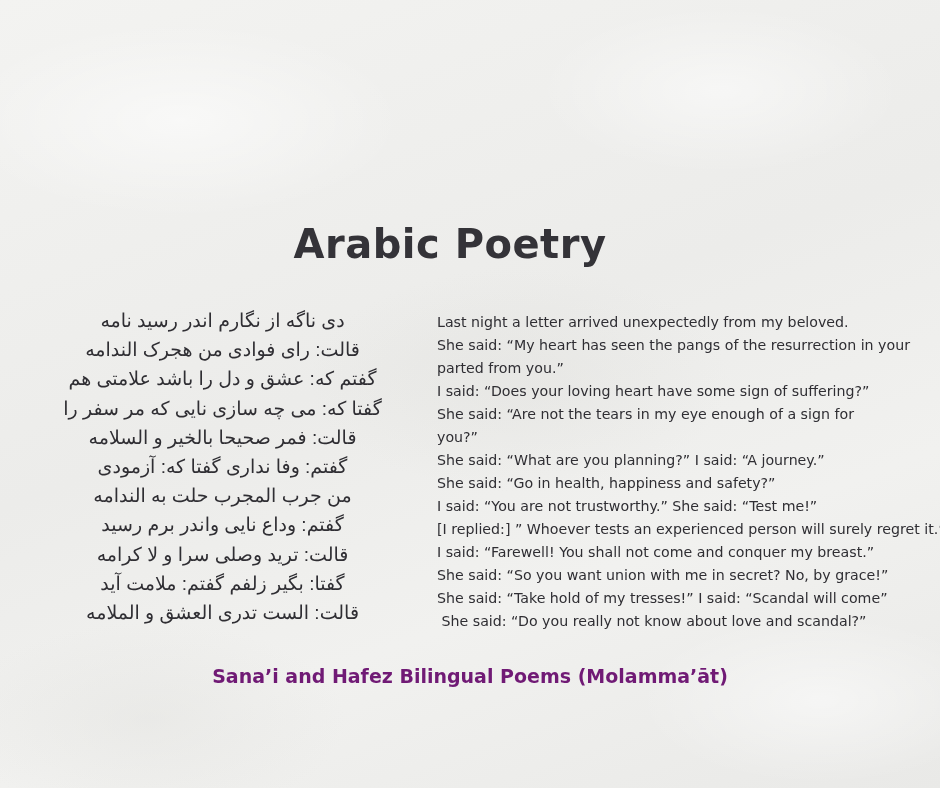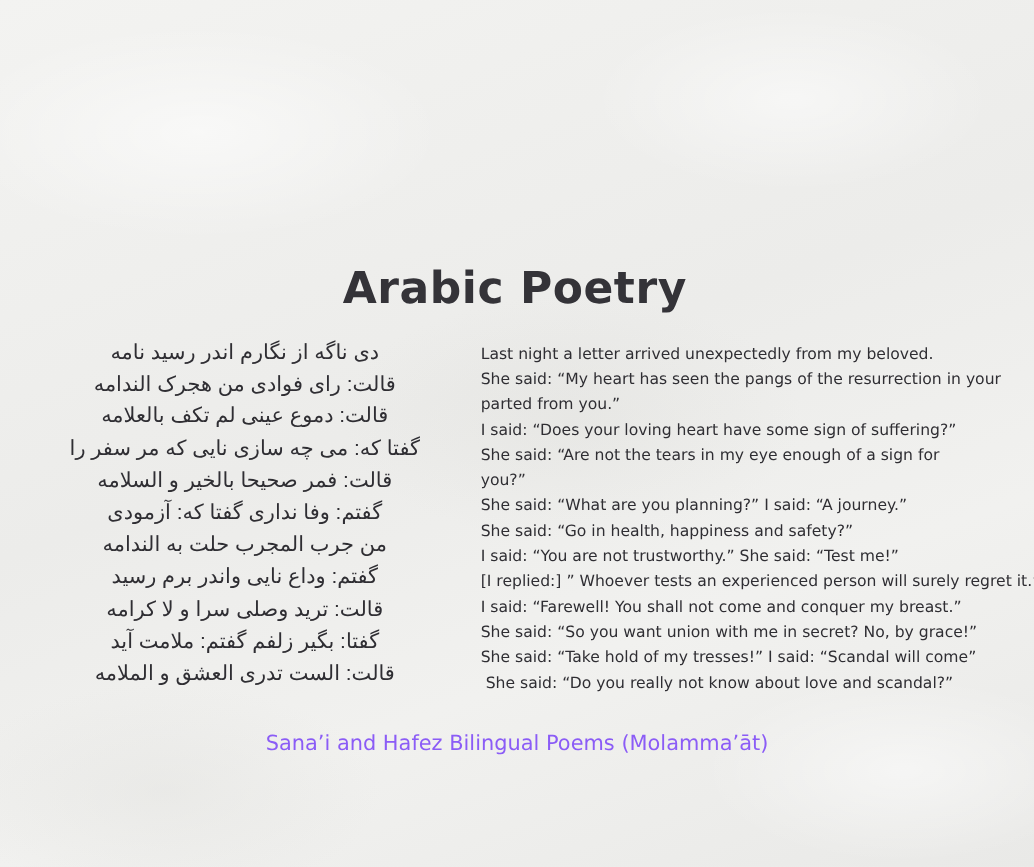--- a/index.html
+++ b/index.html
@@ -26,21 +26,21 @@
       position: absolute;
       left: 0;
       width: 900px;
       top: 218px;
       text-align: center;
       font-family: "DejaVu Sans", sans-serif;
       font-weight: bold;
       font-size: 40px;
       letter-spacing: 0.5px;
       color: #343338;
-      margin: 18px;
+      margin: 0;
       line-height: 52px;
     }
     .arabic-column {
       position: absolute;
       left: 40px;
       width: 365px;
       top: 306px;
       direction: rtl;
       text-align: center;
       font-family: Liberation Sans, sans-serif;
@@ -70,36 +70,36 @@
       white-space: normal;
       width: 492px;
     }
     .subtitle {
       position: absolute;
       left: 0;
       width: 940px;
       top: 662px;
       text-align: center;
       font-family: "DejaVu Sans", sans-serif;
-      font-weight: normal;
+      font-weight: bold;
       font-size: 19px;
-      color: #8b5cf6;
+      color: #701a75;
       line-height: 28px;
       margin: 0;
     }
   </style>
 </head>
 <body>
 
 <h1 class="title">Arabic Poetry</h1>
 
 <div class="arabic-column">
   <span class="arabic-line">دی ناگه از نگارم اندر رسید نامه</span>
   <span class="arabic-line">قالت: رای فوادی من هجرک الندامه</span>
-  <span class="arabic-line">قالت: دموع عینی لم تکف بالعلامه</span>
+  <span class="arabic-line">گفتم که: عشق و دل را باشد علامتی هم</span>
   <span class="arabic-line">گفتا که: می چه سازی نایی که مر سفر را</span>
   <span class="arabic-line">قالت: فمر صحیحا بالخیر و السلامه</span>
   <span class="arabic-line">گفتم: وفا نداری گفتا که: آزمودی</span>
   <span class="arabic-line">من جرب المجرب حلت به الندامه</span>
   <span class="arabic-line">گفتم: وداع نایی واندر برم رسید</span>
   <span class="arabic-line">قالت: ترید وصلی سرا و لا کرامه</span>
   <span class="arabic-line">گفتا: بگیر زلفم گفتم: ملامت آید</span>
   <span class="arabic-line">قالت: الست تدری العشق و الملامه</span>
 </div>
 

